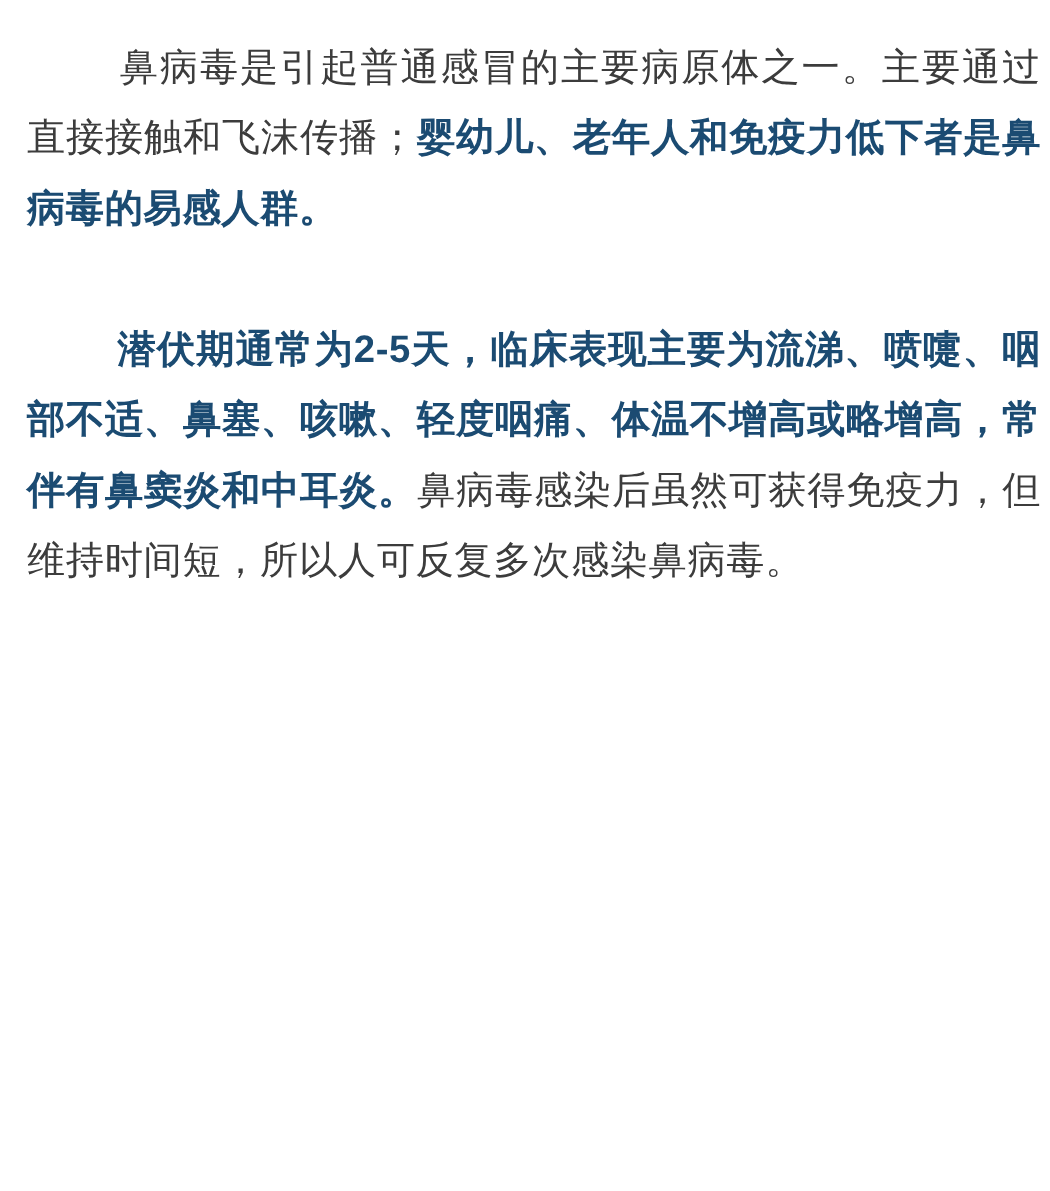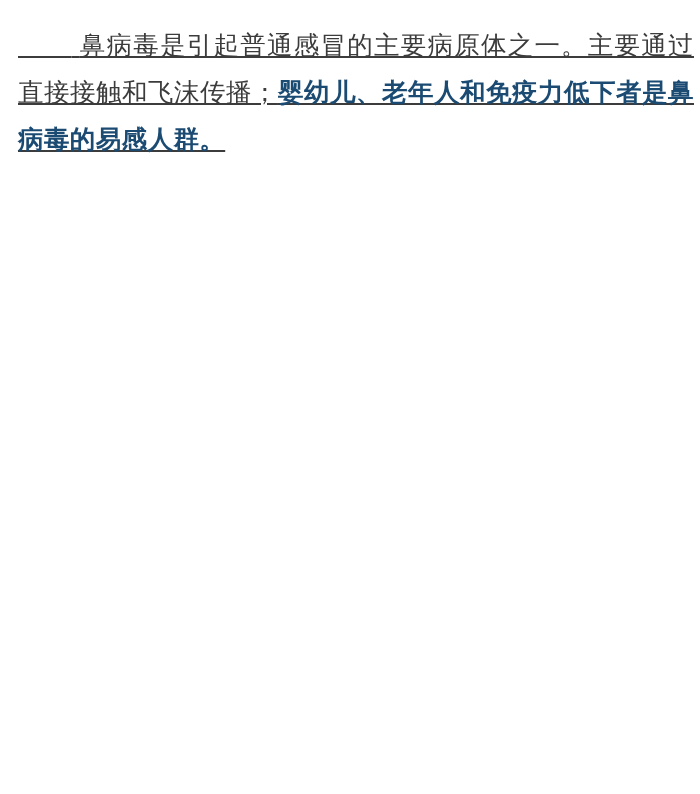--- a/index.html
+++ b/index.html
@@ -13,21 +13,20 @@
     font-family: "Liberation Sans", "DejaVu Sans", sans-serif;
     color: #3c3c3c;
     overflow: hidden;
   }
   .page {
     width: 700px;
     height: 794px;
     box-sizing: border-box;
     padding: 22px 6px 0 18px;
     position: relative;
-    text-decoration: underline;
   }
   .para {
     font-size: 25.5px;
     line-height: 47px;
     text-align: justify;
     text-justify: inter-ideograph;
     letter-spacing: 0.4px;
     margin: 0;
   }
   .para.p1 { margin-bottom: 47px; }
@@ -46,15 +45,18 @@
 </style>
 </head>
 <body>
 
 <div class="page">
 
   <p class="para p1 indent">
     <span class="plain">鼻病毒是引起普通感冒的主要病原体之一。主要通过直接接触和飞沫传播；</span><span class="accent">婴幼儿、老年人和免疫力低下者是鼻病毒的易感人群。</span>
   </p>
 
+  <p class="para p2 indent">
+    <span class="accent">潜伏期通常为2-5天，临床表现主要为流涕、喷嚏、咽部不适、鼻塞、咳嗽、轻度咽痛、体温不增高或略增高，常伴有鼻窦炎和中耳炎。</span><span class="plain">鼻病毒感染后虽然可获得免疫力，但维持时间短，所以人可反复多次感染鼻病毒。</span>
+  </p>
 
 
 </div>
 
 </body></html>

